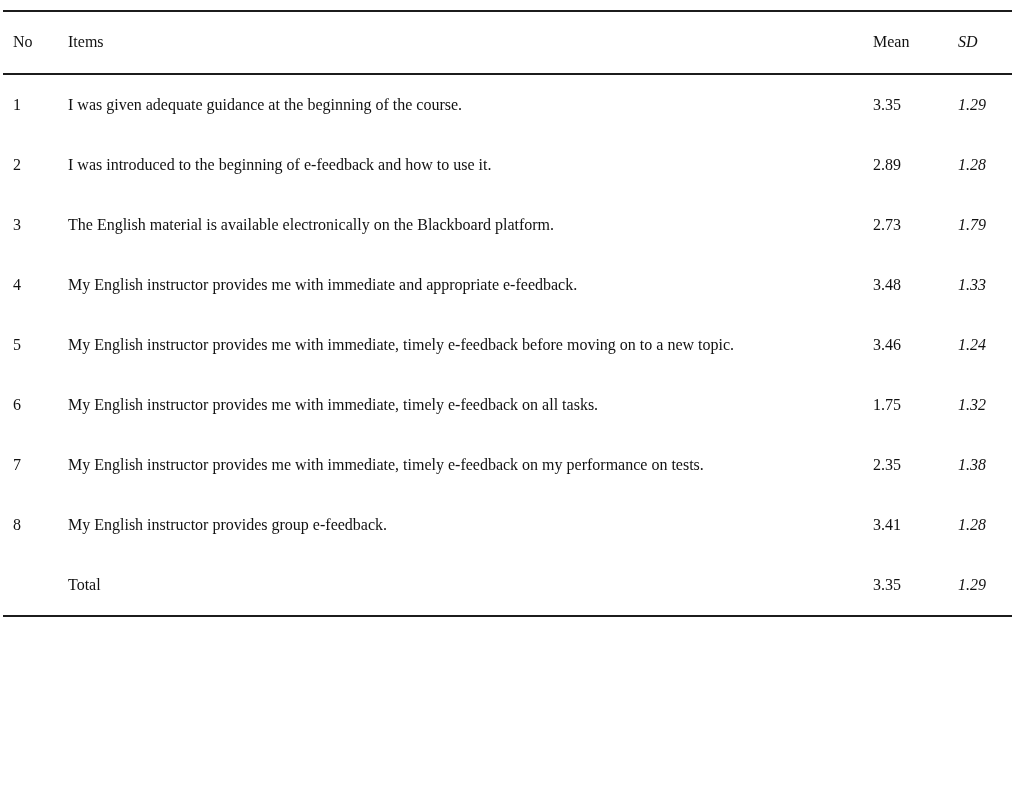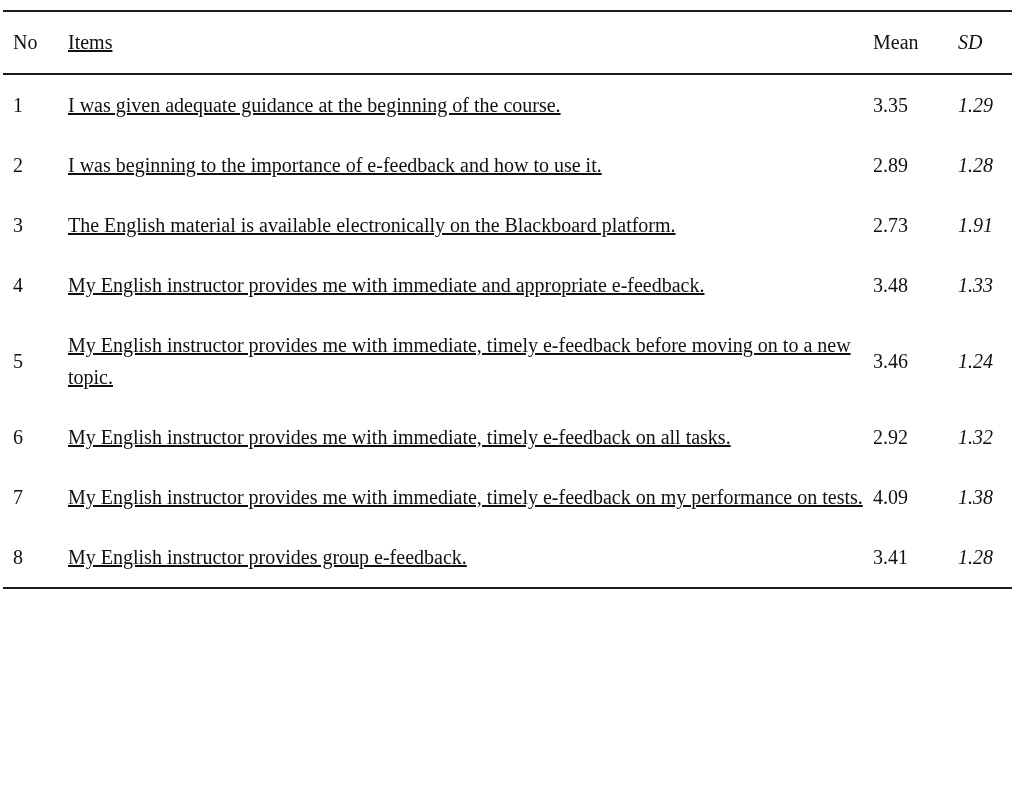--- a/index.html
+++ b/index.html
@@ -14,41 +14,41 @@
     color: #111111;
     overflow: hidden;
   }
   table.paper-table {
     border-collapse: collapse;
     table-layout: fixed;
     width: 1009px;
     margin: 10px 0 0 3px;
     border-top: 2px solid #1c1c1c;
     border-bottom: 2px solid #1c1c1c;
-    font-size: 20px;
+    font-size: 16px;
   }
   .paper-table th,
   .paper-table td {
     box-sizing: border-box;
     vertical-align: middle;
     text-align: left;
     font-weight: normal;
     line-height: 32px;
     padding-top: 14px;
     padding-bottom: 14px;
   }
   .paper-table thead tr {
     border-bottom: 2px solid #1c1c1c;
   }
   .paper-table thead th {
     padding-top: 14px;
     padding-bottom: 15px;
   }
   .col-no   { width: 64px;  padding-left: 10px; }
-  .col-item { width: 799px; padding-left: 1px; text-decoration: underline;  }
+  .col-item { width: 799px; padding-left: 1px;  }
   .col-mean { width: 83px;  padding-left: 7px;  }
   .col-sd   { width: 63px;  padding-left: 9px; font-style: italic;  }
 </style>
 </head>
 <body>
 
 <table class="paper-table">
   <thead>
     <tr>
       <th class="col-no">No</th>
@@ -59,54 +59,60 @@
   </thead>
   <tbody id="table-body">
       <tr>
     <td class="col-no">1</td>
     <td class="col-item">I was given adequate guidance at the beginning of the course.</td>
     <td class="col-mean">3.35</td>
     <td class="col-sd">1.29</td>
   </tr>
       <tr>
     <td class="col-no">2</td>
-    <td class="col-item">I was beginning to the importance of e-feedback and how to use it.</td>
+    <td class="col-item">I was introduced to the beginning of e-feedback and how to use it.</td>
     <td class="col-mean">2.89</td>
     <td class="col-sd">1.28</td>
   </tr>
       <tr>
     <td class="col-no">3</td>
     <td class="col-item">The English material is available electronically on the Blackboard platform.</td>
     <td class="col-mean">2.73</td>
-    <td class="col-sd">1.91</td>
+    <td class="col-sd">1.79</td>
   </tr>
       <tr>
     <td class="col-no">4</td>
     <td class="col-item">My English instructor provides me with immediate and appropriate e-feedback.</td>
     <td class="col-mean">3.48</td>
     <td class="col-sd">1.33</td>
   </tr>
       <tr>
     <td class="col-no">5</td>
     <td class="col-item">My English instructor provides me with immediate, timely e-feedback before moving on to a new topic.</td>
     <td class="col-mean">3.46</td>
     <td class="col-sd">1.24</td>
   </tr>
       <tr>
     <td class="col-no">6</td>
     <td class="col-item">My English instructor provides me with immediate, timely e-feedback on all tasks.</td>
-    <td class="col-mean">2.92</td>
+    <td class="col-mean">1.75</td>
     <td class="col-sd">1.32</td>
   </tr>
       <tr>
     <td class="col-no">7</td>
     <td class="col-item">My English instructor provides me with immediate, timely e-feedback on my performance on tests.</td>
-    <td class="col-mean">4.09</td>
+    <td class="col-mean">2.35</td>
     <td class="col-sd">1.38</td>
   </tr>
       <tr>
     <td class="col-no">8</td>
     <td class="col-item">My English instructor provides group e-feedback.</td>
     <td class="col-mean">3.41</td>
     <td class="col-sd">1.28</td>
   </tr>
+      <tr>
+    <td class="col-no"></td>
+    <td class="col-item">Total</td>
+    <td class="col-mean">3.35</td>
+    <td class="col-sd">1.29</td>
+  </tr>
     </tbody>
 </table>
 
 </body></html>

